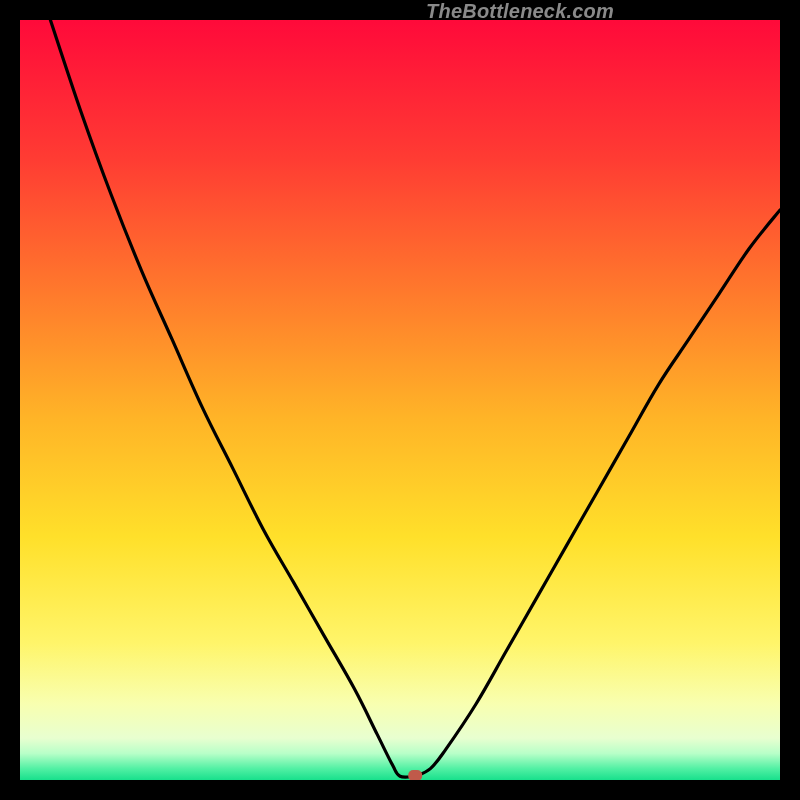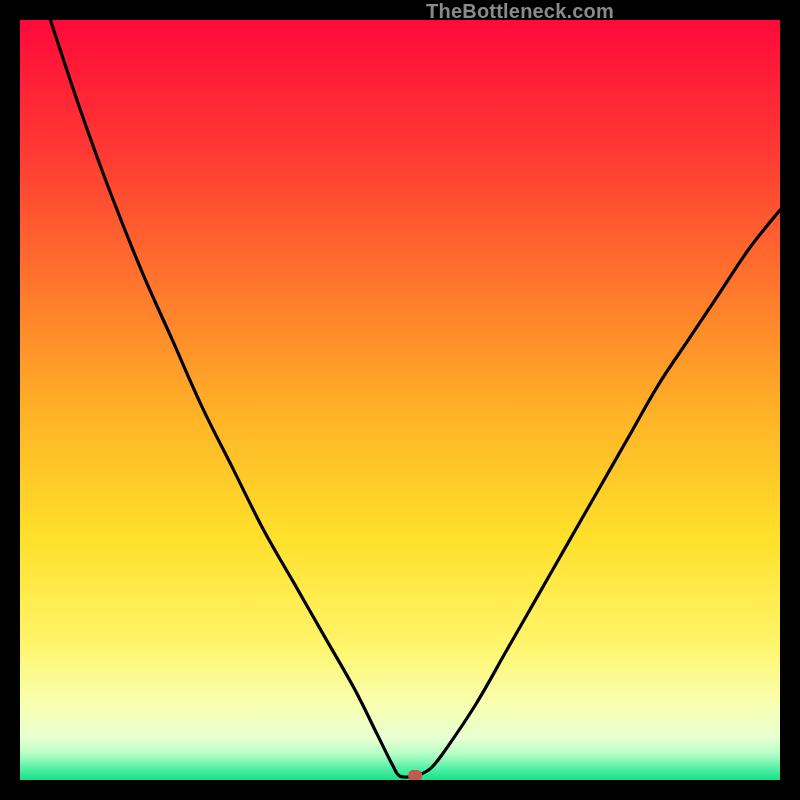--- a/index.html
+++ b/index.html
@@ -8,20 +8,21 @@
     width: 800px;
     height: 800px;
     background: #000;
     overflow: hidden;
   }
   .frame {
     position: relative;
     width: 636px;
     height: 800px;
     background: #000;
+    font-style: italic;
   }
   .plot {
     position: absolute;
     left: 20px;
     top: 20px;
     width: 760px;
     height: 760px;
   }
   .watermark {
     position: absolute;

